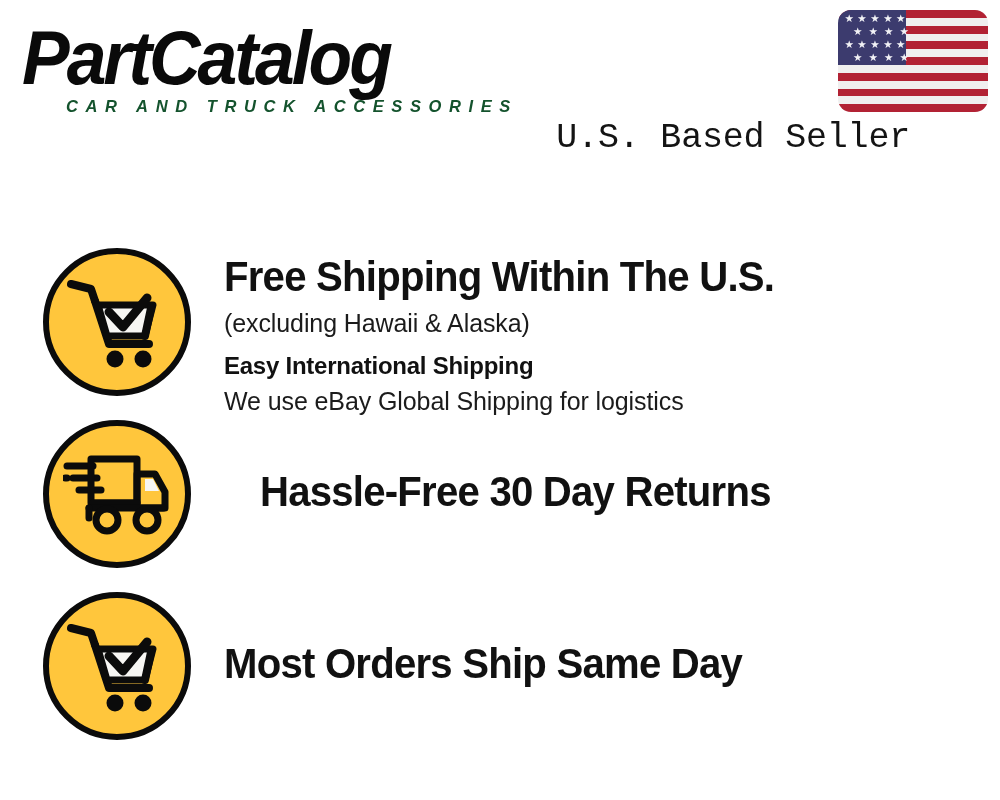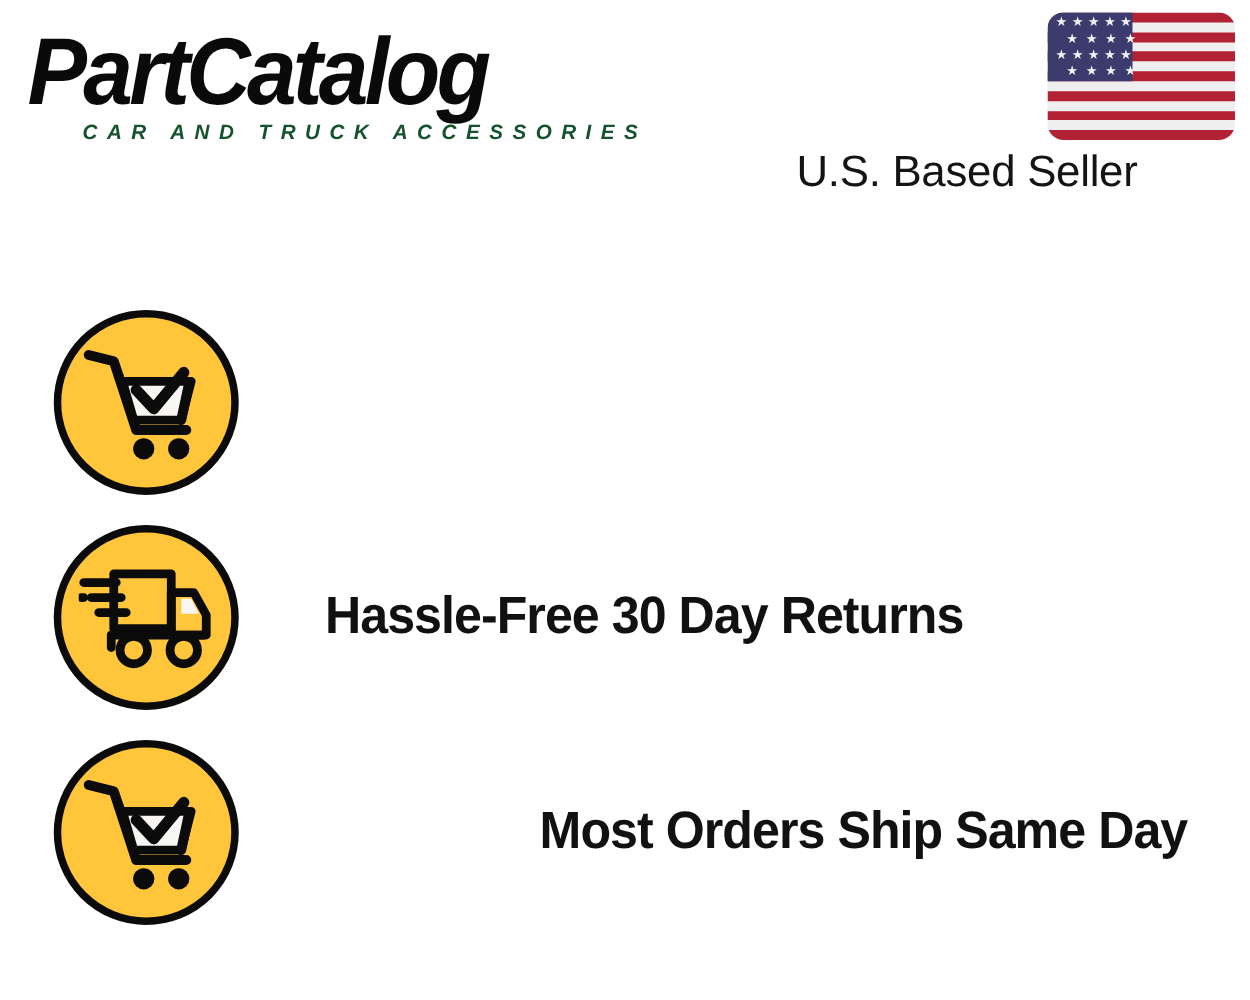--- a/index.html
+++ b/index.html
@@ -106,21 +106,21 @@
   .star {
     color: #f2f2f6;
     font-size: 10.5px;
     line-height: 10.5px;
   }
 
   .seller-text {
     position: absolute;
     right: 14px;
     top: 116px;
-    font-family: Liberation Sans, sans-serif;
+    font-family: Liberation Mono, monospace;
     font-weight: 400;
     font-size: 35px;
     line-height: 44px;
     letter-spacing: -0.2px;
     color: #141414;
     white-space: nowrap;
     text-align: right;
   }
 
   
@@ -159,21 +159,21 @@
 
   .feature-text {
     position: absolute;
     left: 181px;
     top: 0;
     width: 760px;
     height: 148px;
   }
   .feature.row-1 .feature-text { padding-top: 4px; }
   .feature.row-2 .feature-text { padding-top: 47px; margin-left: 36px; }
-  .feature.row-3 .feature-text { padding-top: 47px; text-align: right; }
+  .feature.row-3 .feature-text { padding-top: 47px; }
 
   .headline {
     font-family: "Liberation Sans", sans-serif;
     font-weight: 700;
     font-size: 42px;
     line-height: 50px;
     letter-spacing: -0.8px;
     color: #111111;
     white-space: nowrap;
     transform: scaleX(0.955);
@@ -269,20 +269,26 @@
     <div class="badge">
       <svg width="104" height="96" viewBox="0 0 104 96" fill="none" xmlns="http://www.w3.org/2000/svg">
         <path d="M6 10 L26 15 L30 27" stroke="#0b0b0b" stroke-width="8" stroke-linecap="round" stroke-linejoin="round"></path>
         <path d="M30 27 L44 70 L84 70" stroke="#0b0b0b" stroke-width="8" stroke-linecap="round" stroke-linejoin="round"></path>
         <path d="M33 31 L88 31 L80 62 L42 62 Z" fill="#f7f6f3" stroke="#0b0b0b" stroke-width="7" stroke-linejoin="round"></path>
         <path d="M86 34 L80 62" stroke="#0b0b0b" stroke-width="8" stroke-linecap="round"></path>
         <path d="M44 38 L58 53 L82 24" stroke="#0b0b0b" stroke-width="9" stroke-linecap="round" stroke-linejoin="round"></path>
         <circle cx="50" cy="85" r="8.5" fill="#0b0b0b"></circle>
         <circle cx="78" cy="85" r="8.5" fill="#0b0b0b"></circle>
       </svg>
+    </div>
+    <div class="feature-text">
+      <div class="headline">Free Shipping Within The U.S.</div>
+      <div class="sub-light">(excluding Hawaii &amp; Alaska)</div>
+      <div class="sub-bold">Easy International Shipping</div>
+      <div class="sub-note">We use eBay Global Shipping for logistics</div>
     </div>
   </div>
 
   <div class="feature row-2">
     <div class="badge">
       <svg width="108" height="84" viewBox="0 0 108 84" fill="none" xmlns="http://www.w3.org/2000/svg">
         <path d="M4 14 H30" stroke="#0b0b0b" stroke-width="7" stroke-linecap="round"></path>
         <path d="M10 26 H34" stroke="#0b0b0b" stroke-width="7" stroke-linecap="round"></path>
         <path d="M2 26 H4" stroke="#0b0b0b" stroke-width="7" stroke-linecap="round"></path>
         <path d="M16 38 H38" stroke="#0b0b0b" stroke-width="7" stroke-linecap="round"></path>

